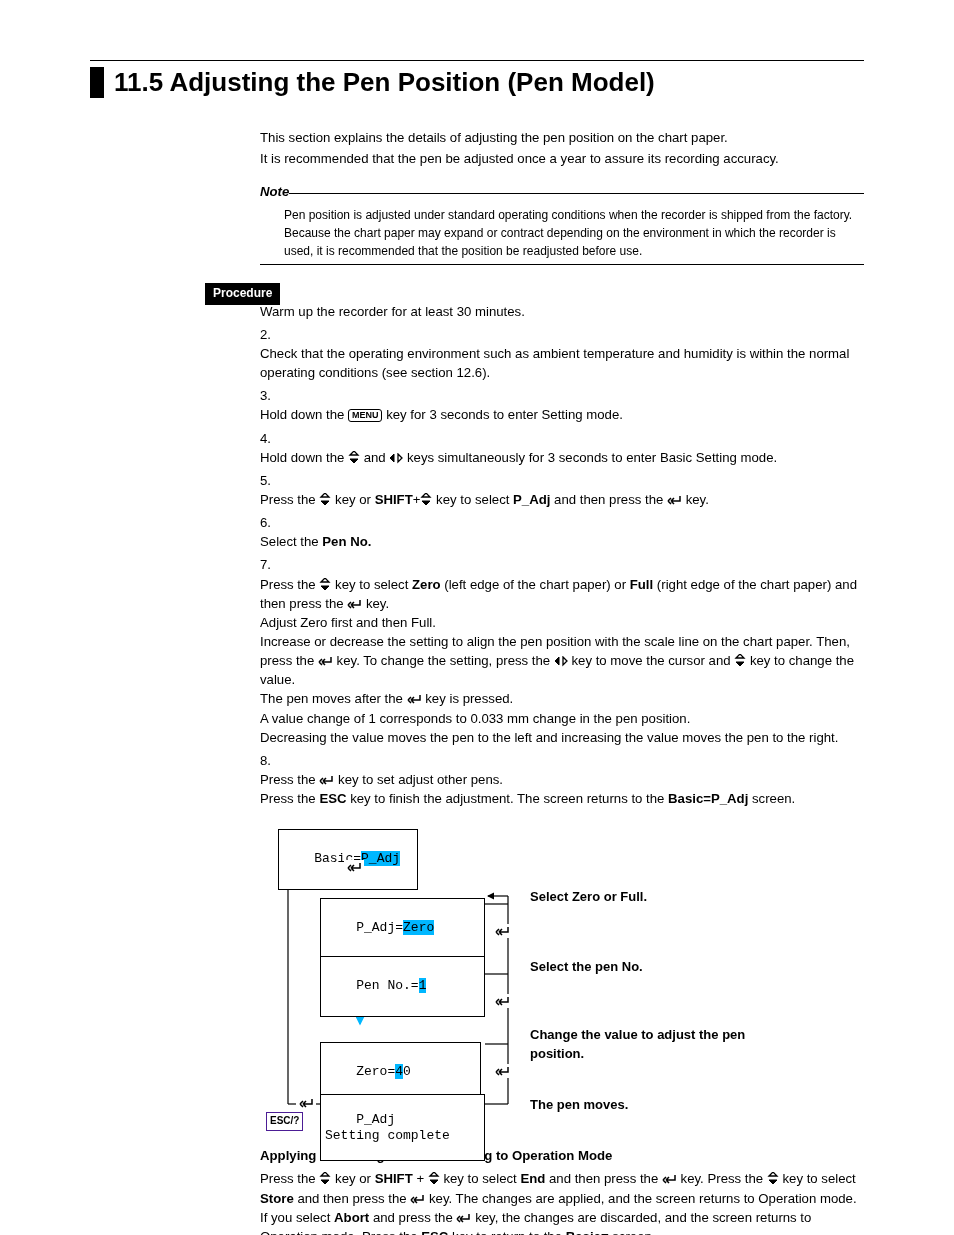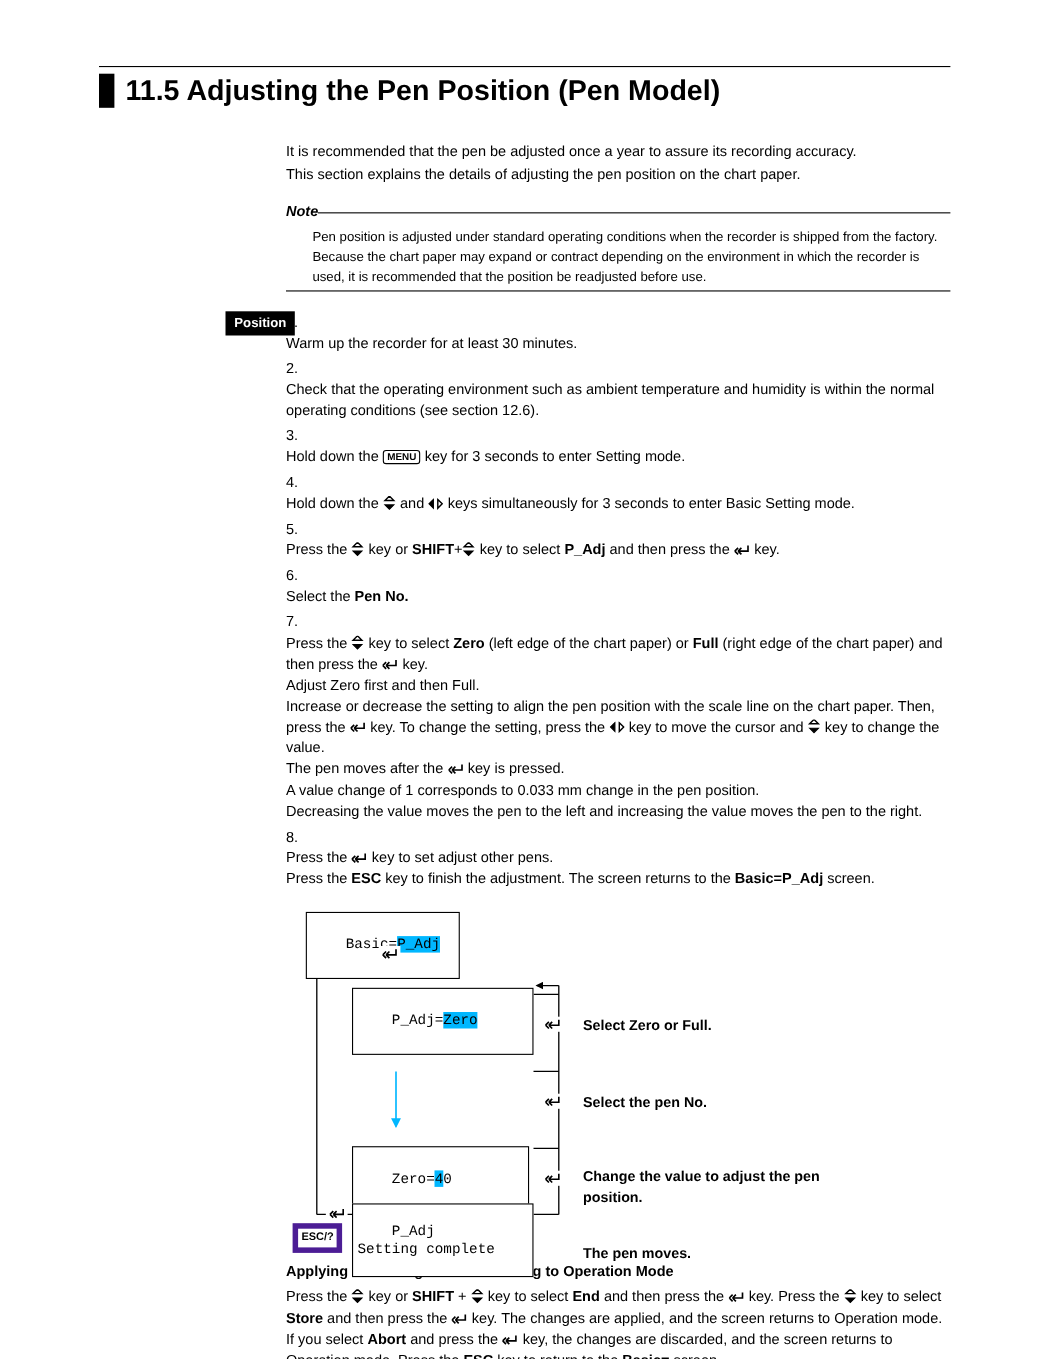--- a/index.html
+++ b/index.html
@@ -120,25 +120,24 @@
     padding: 1px 4px;
     white-space: pre;
   }
   .hlval { background: #00b7ff; }
   .flabel {
     position: absolute;
     font-family: Arial, sans-serif;
     font-weight: bold;
     font-size: 13px;
     width: 260px;
-    margin-top: 35px;
   }
   .escbox {
     position: absolute;
-    border: 5px solid #4c1d95;
+    border: 1px solid #4c1d95;
     font-family: Arial, sans-serif;
     font-size: 10px;
     font-weight: bold;
     padding: 1px 3px;
     background:#fff;
   }
   .flow svg {
     position: absolute;
     left: 0; top: 0;
     width: 100%; height: 100%;
@@ -195,35 +194,35 @@
 <div class="title-row">
   <div class="title-bar"></div>
   <h1 class="section-title">
     <span>11.5</span>
     <span> </span>
     <span>Adjusting the Pen Position (Pen Model)</span>
   </h1>
 </div>
 
 <div class="content intro">
+  <p>This section explains the details of adjusting the pen position on the chart paper.</p>
   <p>It is recommended that the pen be adjusted once a year to assure its recording accuracy.</p>
-  <p>This section explains the details of adjusting the pen position on the chart paper.</p>
 
   <div class="note-block">
     <div class="note-head">
       <span class="note-title">Note</span>
       <span class="note-line"></span>
     </div>
     <div class="note-body">Pen position is adjusted under standard operating conditions when the recorder is shipped from the factory.  Because the chart paper may expand or contract depending on the environment in which the recorder is used, it is recommended that the position be readjusted before use.</div>
     <div class="note-bottom"></div>
   </div>
 </div>
 
 <div class="proc-wrap">
-  <div class="proc-label">Position</div>
+  <div class="proc-label">Procedure</div>
 
   <ol class="steps">
     <li>
         <span class="num">1.</span>
       <span class="txt">Warm up the recorder for at least 30 minutes.</span>
       </li>
 
     <li>
         <span class="num">2.</span>
       <span class="txt">Check that the operating environment such as ambient temperature and humidity is within the normal operating conditions (see section 12.6).</span>
@@ -337,20 +336,23 @@
 
   <div class="ffield" style="left:60px; top:72px; width:165px;">
     <span>P_Adj=</span><span class="hlval">Zero</span>
   </div>
   <div class="flabel" style="left:270px; top:62px;">Select Zero or Full.</div>
   <svg style="position:absolute; left:232px; top:98px;" width="20" height="14">
       <rect x="0" y="0" width="20" height="14" fill="#fff"></rect>
       <use href="#ic-enter" x="3" y="1"></use>
     </svg>
 
+  <div class="ffield" style="left:60px; top:130px; width:165px;">
+    <span>Pen No.=</span><span class="hlval">1</span>
+  </div>
   <div class="flabel" style="left:270px; top:132px;">Select the pen No.</div>
   <svg style="position:absolute; left:232px; top:168px;" width="20" height="14">
       <rect x="0" y="0" width="20" height="14" fill="#fff"></rect>
       <use href="#ic-enter" x="3" y="1"></use>
     </svg>
 
   <div class="ffield" style="left:60px; top:216px; width:161px;">
     <span>Zero=</span><span class="hlval">4</span><span>0</span>
   </div>
   <div class="flabel" style="left:270px; top:200px;">Change the value to adjust the pen position.</div>

